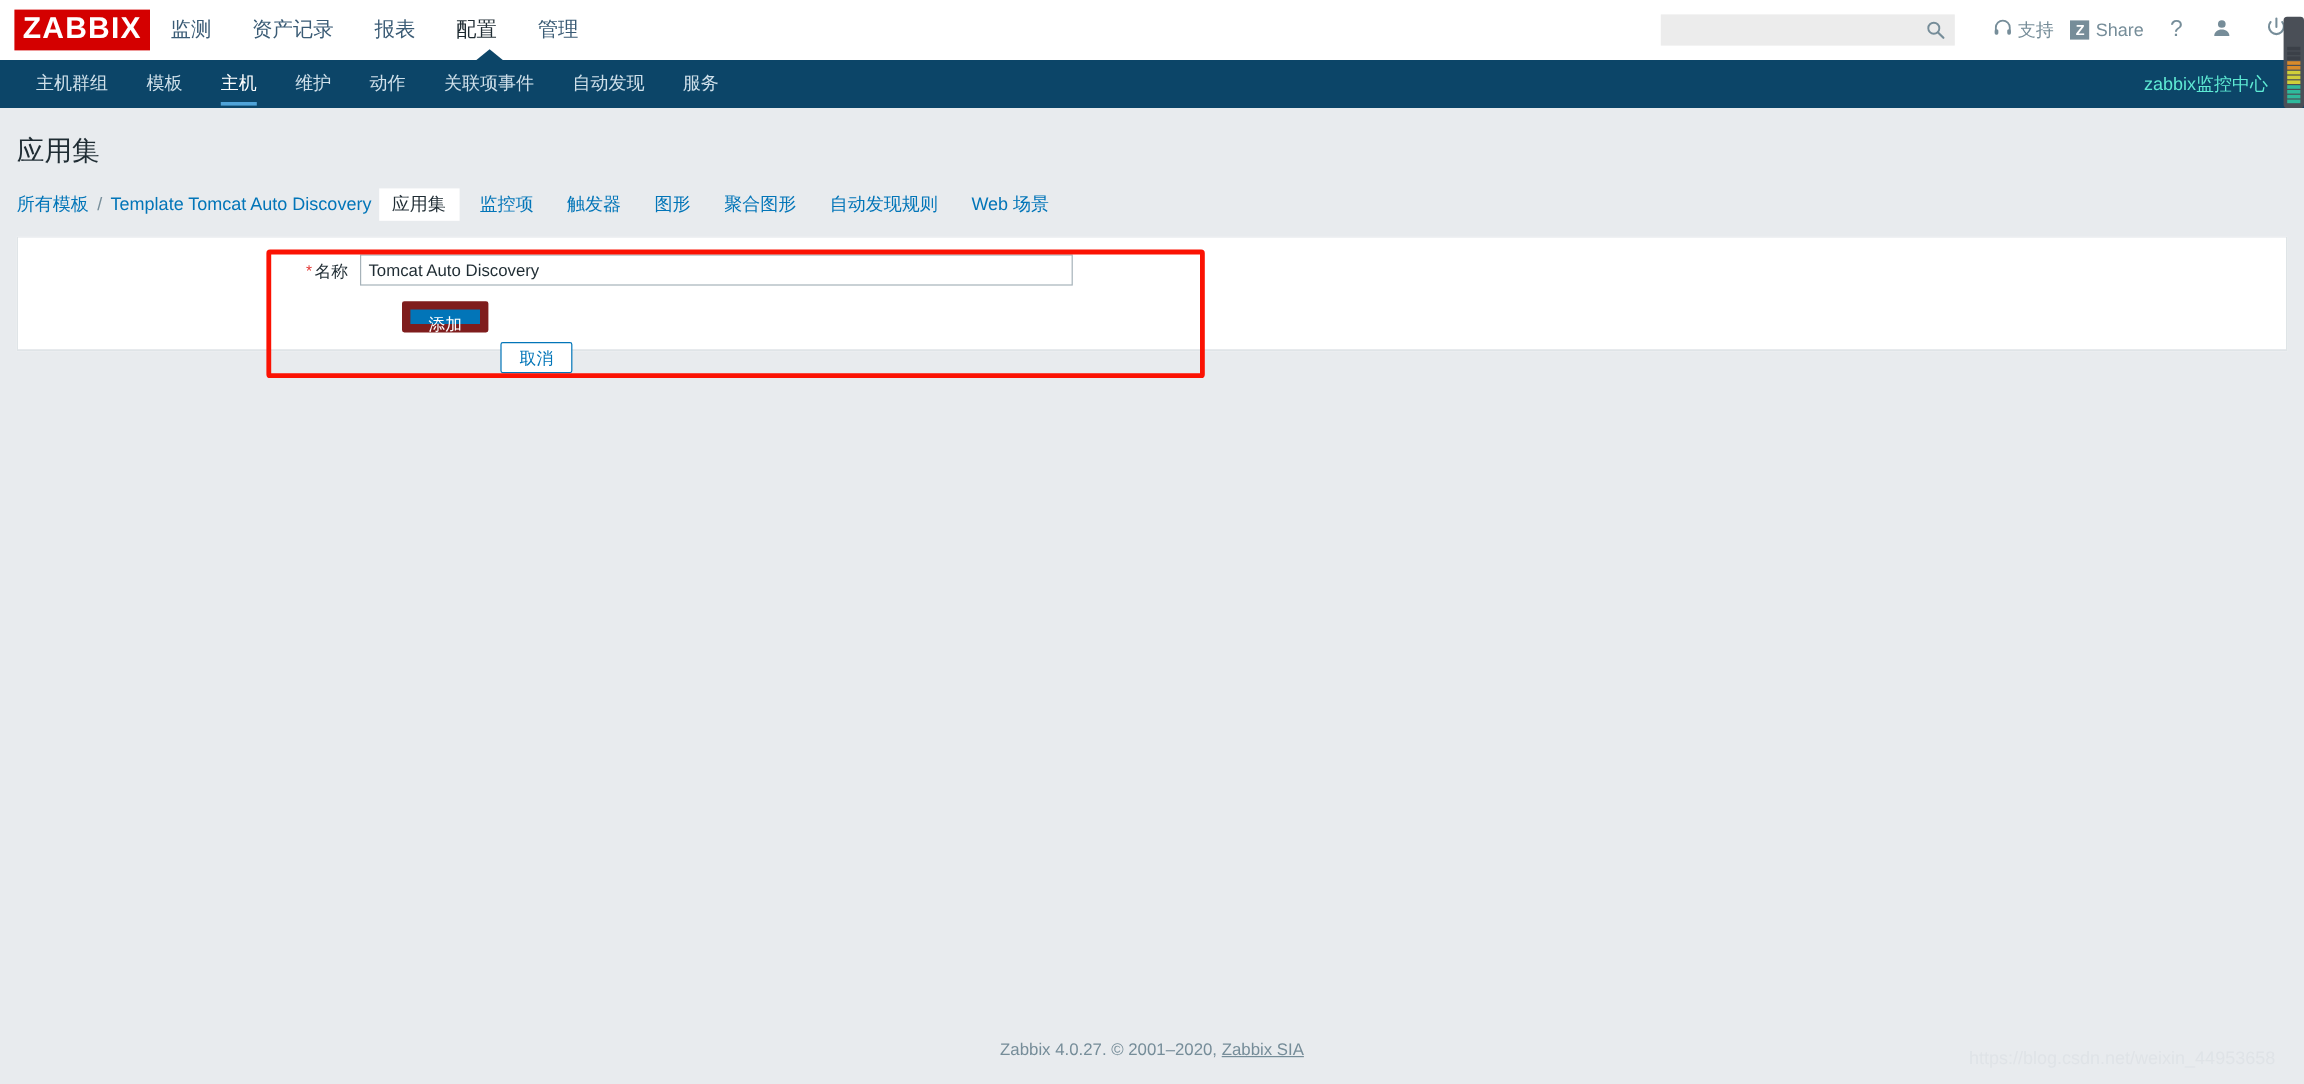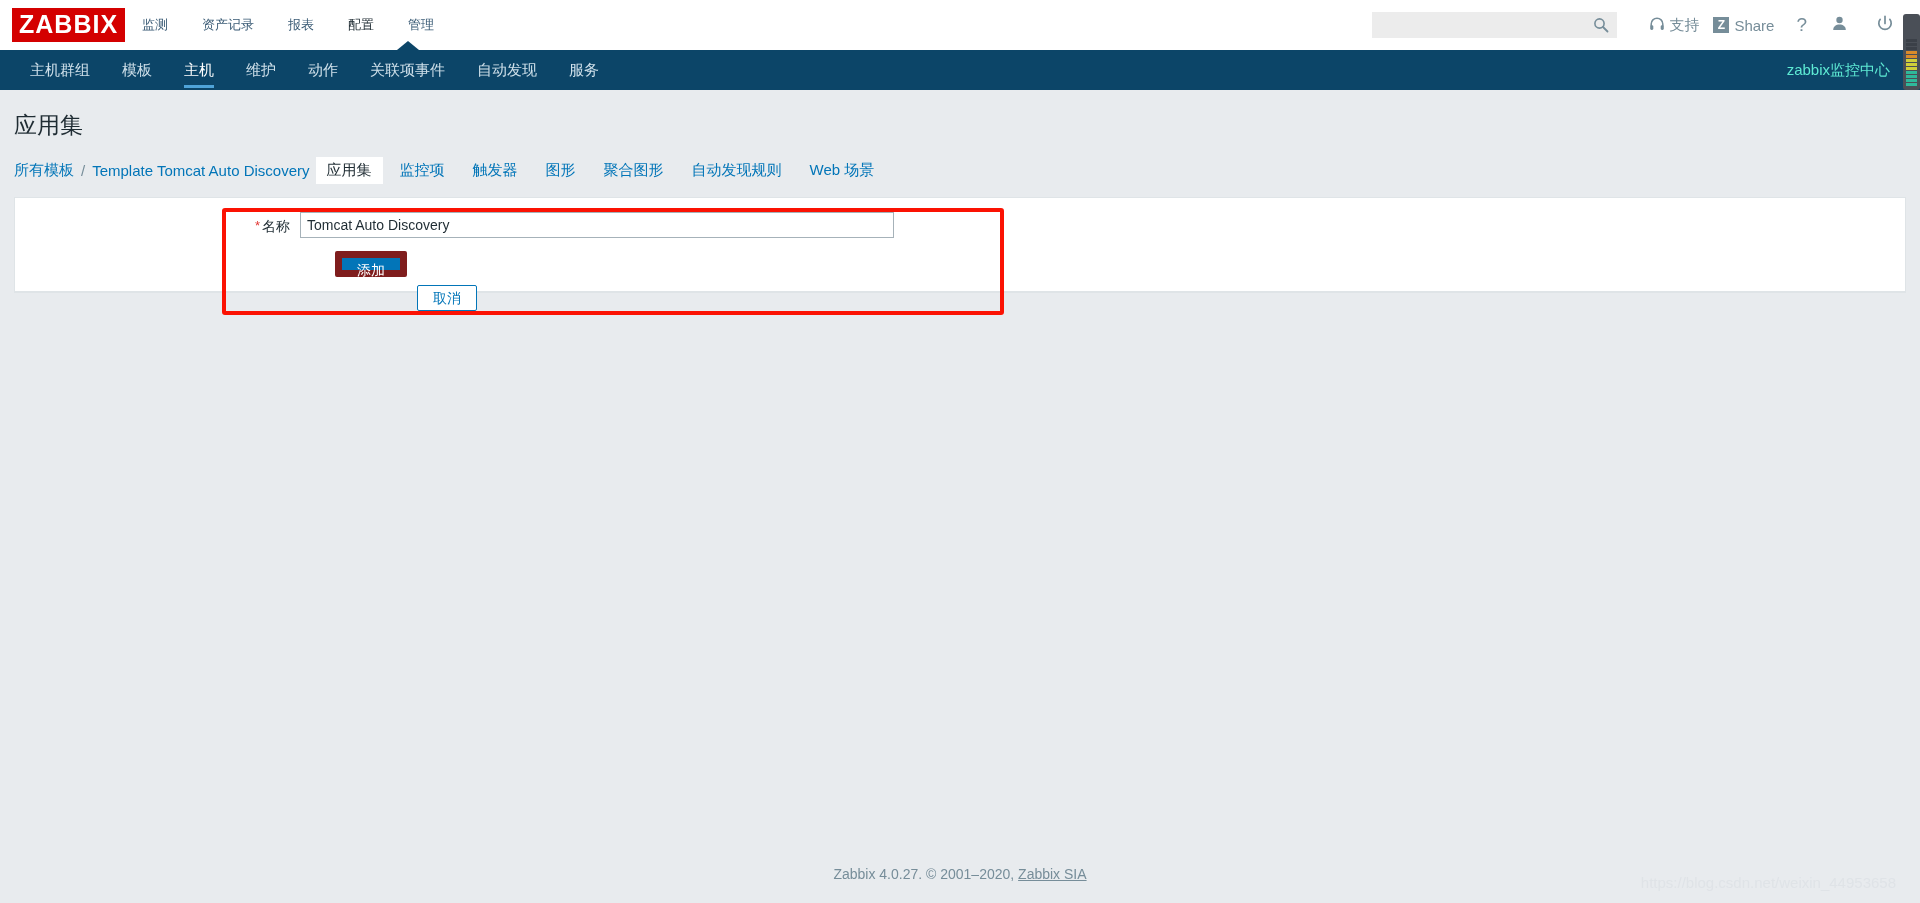--- a/index.html
+++ b/index.html
@@ -27,31 +27,31 @@
     font-weight: bold;
     font-size: 25px;
     letter-spacing: 1px;
     line-height: 1;
     padding: 4px 7px 5px 7px;
     font-family: "Liberation Sans", sans-serif;
   }
   .mainnav { display: flex; align-items: center; height: 50px; }
   .mainnav-item {
     color: #3a5b75;
-    font-size: 13px;
+    font-size: 17px;
     padding: 0 17px;
     line-height: 50px;
     cursor: pointer;
     white-space: nowrap;
   }
   .mainnav-item.active { color: #1f2c33; }
 
   .header-right {
     position: absolute;
-    right: 22px;
+    right: 10px;
     top: 0;
     height: 50px;
     display: flex;
     align-items: center;
   }
   .search-box {
     width: 245px;
     height: 26px;
     background: #ececec;
     border: none;

